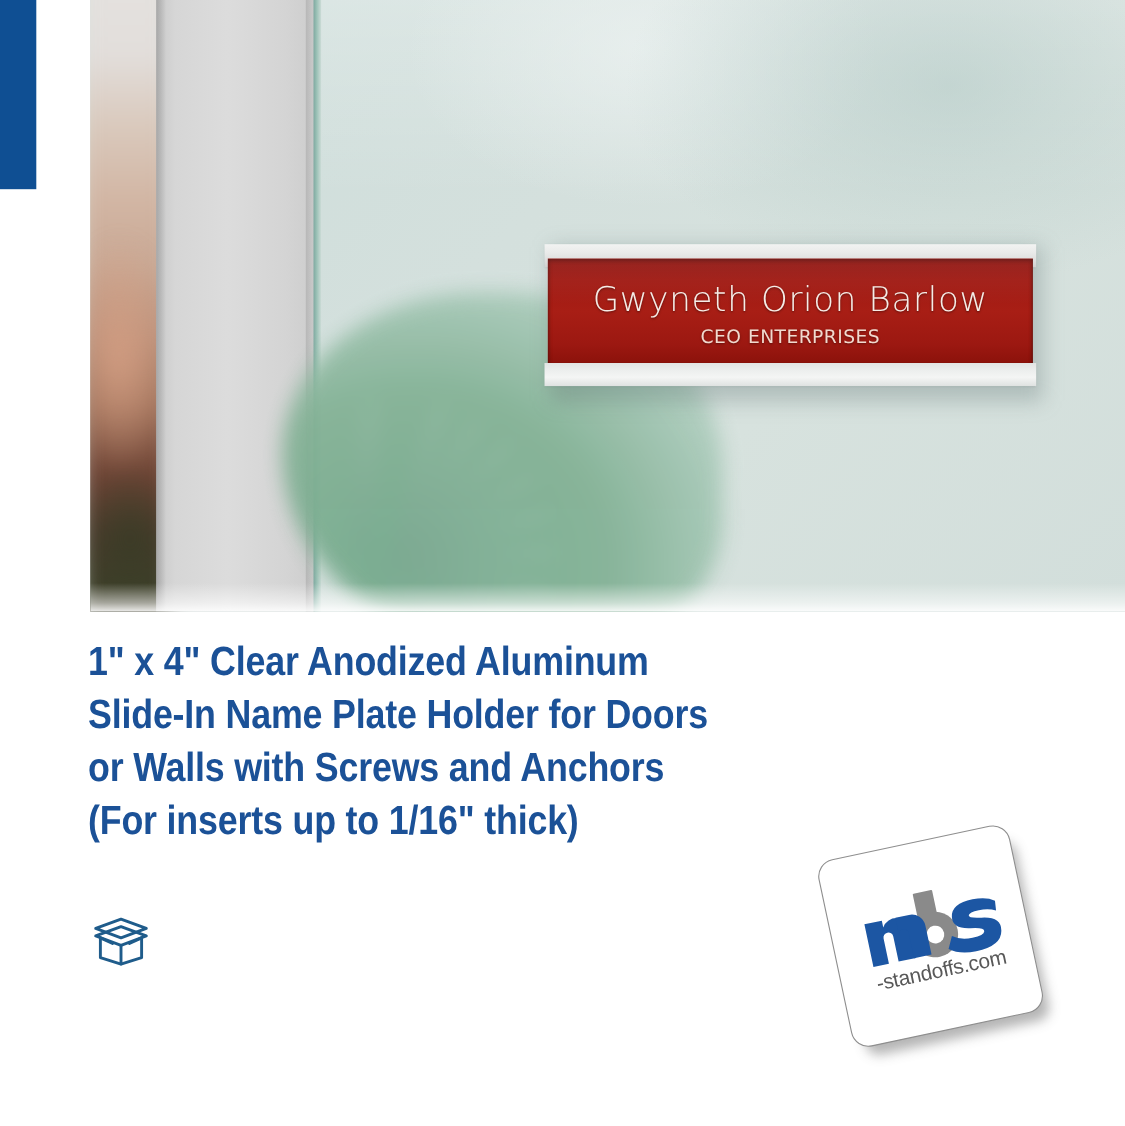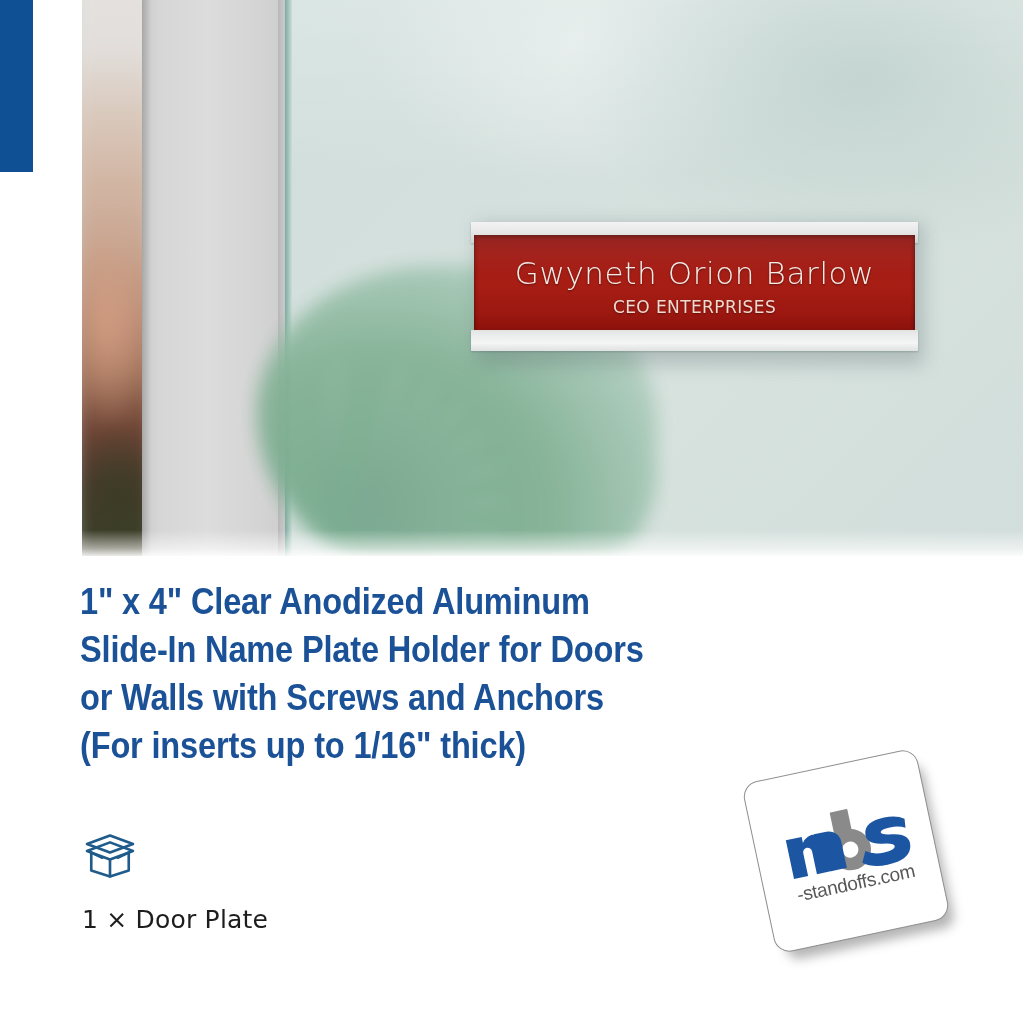--- a/index.html
+++ b/index.html
@@ -355,21 +355,21 @@
       <div class="frond" style="transform:rotate(-2deg)"></div>
       <div class="frond" style="transform:rotate(12deg)"></div>
       <div class="frond" style="transform:rotate(26deg)"></div>
       <div class="frond" style="transform:rotate(40deg);left:40px"></div>
       <div class="frond" style="transform:rotate(-86deg);left:30px"></div>
     </div>
 
     <div class="glass-sheen"></div>
     <div class="photo-bottom-fade"></div>
 
-    <div class="name-plate" style="left:389px; top:214px;">
+    <div class="name-plate" style="left:413px; top:214px;">
       <div class="plate-shadow"></div>
       <div class="plate-rail top"></div>
       <div class="plate-insert">
         <div class="plate-name">Gwyneth Orion Barlow</div>
         <div class="plate-sub">CEO ENTERPRISES</div>
       </div>
       <div class="plate-rail bottom"></div>
     </div>
   </div>
 
@@ -384,21 +384,20 @@
     <svg viewBox="0 0 64 54" width="56" height="46" fill="none" stroke="#1F5C8B" stroke-width="3.1" stroke-linejoin="round" stroke-linecap="round">
       <path d="M32 3 L59 13 L32 23 L5 13 Z"></path>
       <path d="M32 11 L59 21 L32 31 L5 21 Z"></path>
       <path d="M10 23 L10 44 L32 51 L54 44 L54 23"></path>
       <path d="M32 31 L32 51"></path>
       <path d="M10 23 L23 29"></path>
       <path d="M54 23 L41 29"></path>
     </svg>
   </div>
 
-  <div class="contents-label">1 × Door Plate</div>
 
   <div class="logo-card-wrap">
     <div class="logo-card"></div>
     <div class="logo-inner">
       <svg class="logo-mark" viewBox="0 0 150 72">
 
         <g fill="#8A8A8A">
           <rect x="62" y="2" width="20" height="58" rx="1"></rect>
           <circle cx="76" cy="47" r="23"></circle>
         </g>

